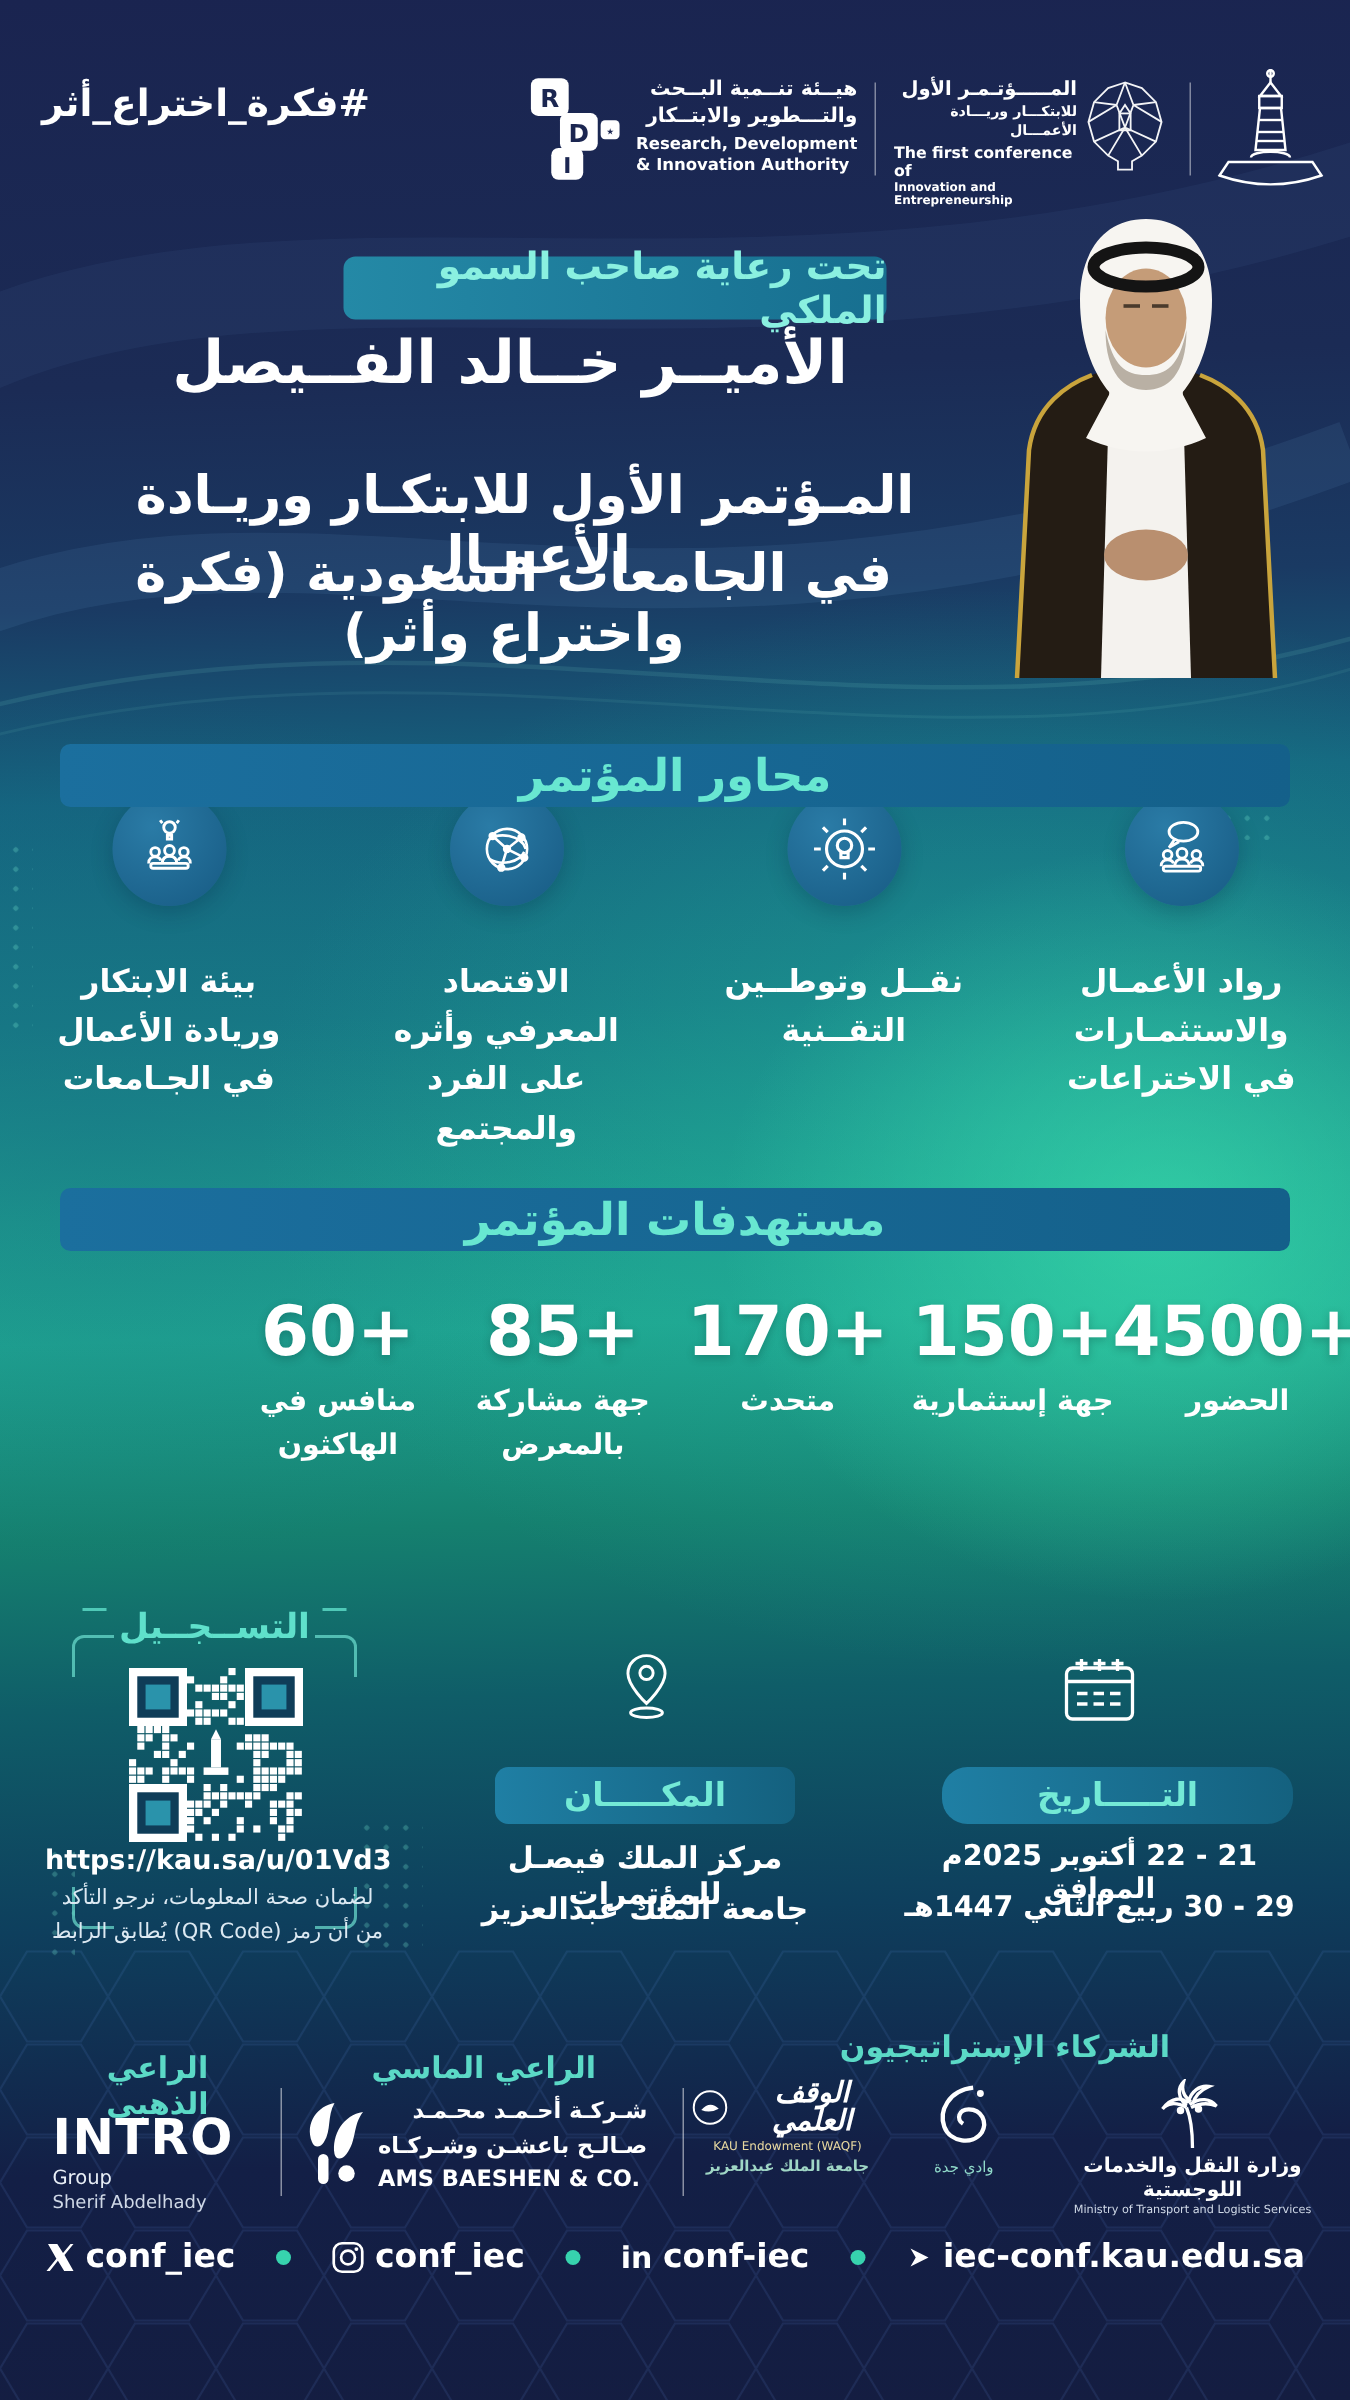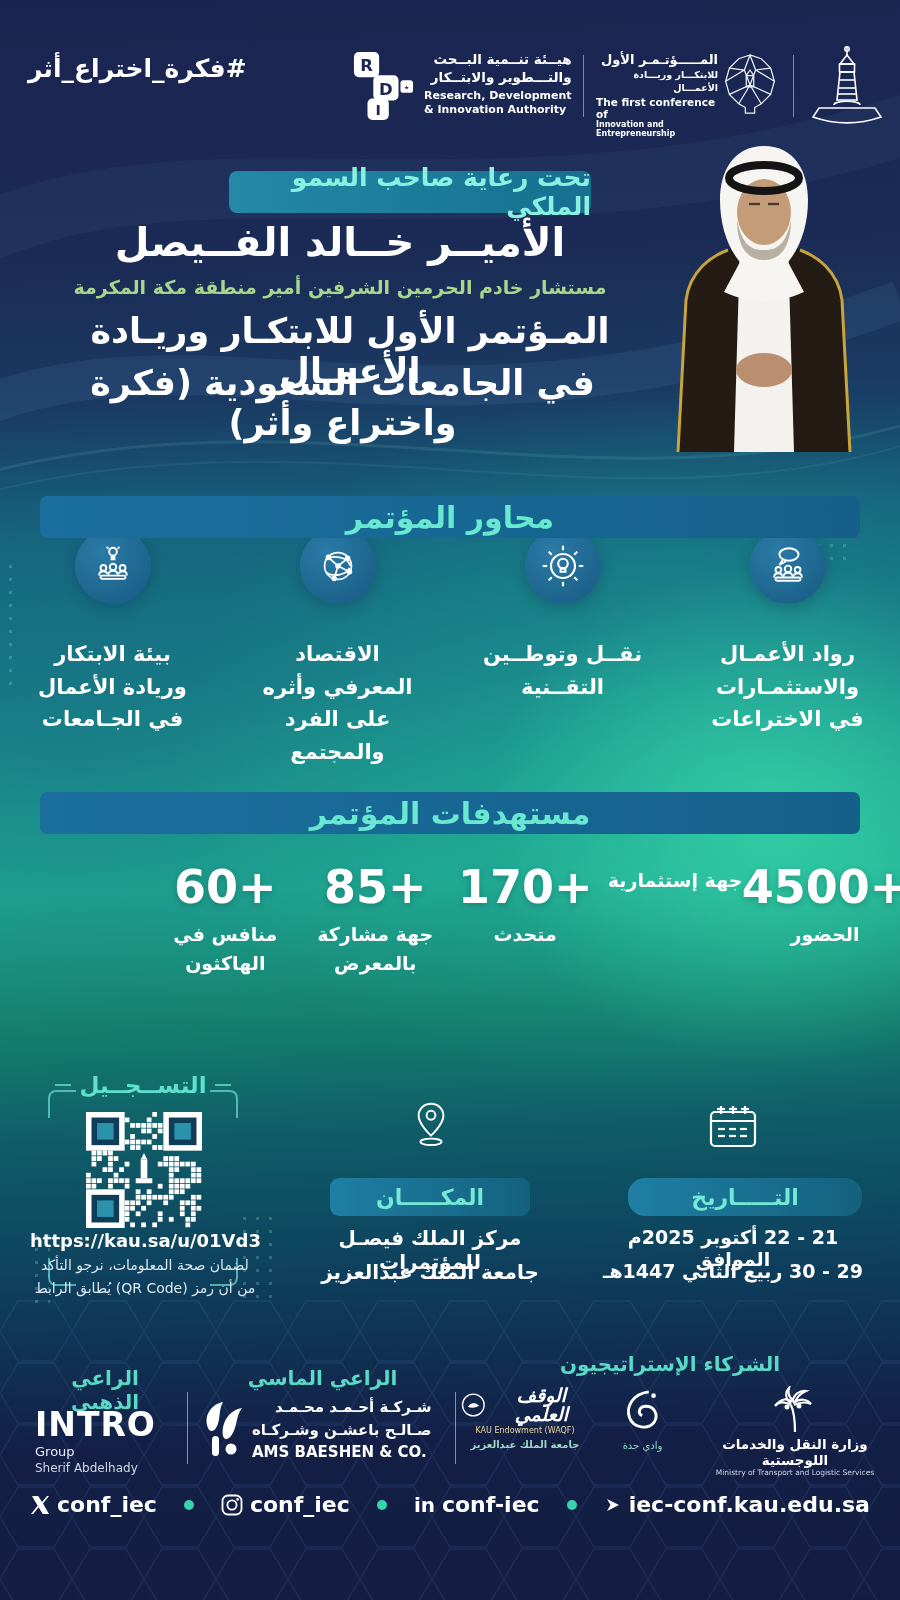--- a/index.html
+++ b/index.html
@@ -48,21 +48,21 @@
   .topic{width:25%;display:flex;flex-direction:column;align-items:center;}
   .topic-circle{width:76px;height:76px;border-radius:50%;background:radial-gradient(circle at 35% 30%, #2a7ba6, #175a83);
     display:flex;align-items:center;justify-content:center;box-shadow:0 4px 14px rgba(0,30,60,.25);}
   .topic-label{margin-top:34px;font-size:21px;line-height:1.55;text-align:center;max-width:165px;direction:rtl;}
   
   .stats-row{left:0;top:860px;width:900px;display:flex;direction:rtl;}
   .stat{width:16.66%;display:flex;flex-direction:column;align-items:center;}
   .stat-value{font-size:46px;direction:ltr;text-shadow:0 2px 6px rgba(0,40,40,.25);}
   .stat-label{margin-top:6px;font-size:19px;line-height:1.5;text-align:center;max-width:135px;direction:rtl;}
   
-  .reg-title{left:48px;top:1072px;width:190px;display:flex;align-items:center;justify-content:center;gap:8px;
+  .reg-title{left:48px;top:1072px;width:190px;display:flex;align-items:flex-start;justify-content:center;gap:8px;
     color:#5fe0cb;font-size:23px;direction:rtl;z-index:4;}
   .reg-title::before,.reg-title::after{content:"";width:16px;height:2px;background:#5fe0cb;opacity:.8;}
   .reg-frame{left:48px;top:1090px;width:190px;height:196px;}
   .corner{position:absolute;width:26px;height:26px;border:2px solid rgba(110,225,210,.7);}
   .c-tl{left:0;top:0;border-right:none;border-bottom:none;border-radius:8px 0 0 0;}
   .c-tr{right:0;top:0;border-left:none;border-bottom:none;border-radius:0 8px 0 0;}
   .c-bl{left:0;bottom:0;border-right:none;border-top:none;border-radius:0 0 0 8px;}
   .c-br{right:0;bottom:0;border-left:none;border-top:none;border-radius:0 0 8px 0;}
   .qr{left:86px;top:1112px;}
   .reg-url{left:30px;top:1230px;width:230px;text-align:center;font-size:18px;direction:ltr;}
@@ -181,21 +181,20 @@
     <path d="M31 58 L34 30 L48 30 L51 58 Z"></path>
     <line x1="33" y1="38" x2="49" y2="38"></line>
     <line x1="32.2" y1="46" x2="49.8" y2="46"></line>
     <line x1="31.6" y1="52" x2="50.4" y2="52"></line>
     <path d="M28 63 C28 58 54 58 54 63"></path>
     <path d="M13 66 L69 66 L75 75 C52 83 30 83 7 75 Z"></path>
   </svg>
 
   <div class="abs badge-royal">تحت رعاية صاحب السمو الملكي</div>
   <div class="abs prince-name">الأميــر خــالد الفــيصل</div>
-  <div class="abs prince-title">مستشار خادم الحرمين الشرفين أمير منطقة مكة المكرمة</div>
   <div class="abs main-title1">المـؤتمر الأول للابتكـار وريـادة الأعمـال</div>
   <div class="abs main-title2">في الجامعات السعودية (فكرة واختراع وأثر)</div>
 
   <svg class="abs prince-photo" viewBox="0 0 272 314">
     <path d="M50 314 L58 162 C62 132 84 118 100 112 L136 98 L172 112 C188 118 210 132 214 162 L222 314 Z" fill="#241c14"></path>
     <path d="M100 112 C84 118 62 132 58 162 L50 314" stroke="#c9a43c" stroke-width="3" fill="none"></path>
     <path d="M172 112 C188 118 210 132 214 162 L222 314" stroke="#c9a43c" stroke-width="3" fill="none"></path>
     <path d="M112 106 L136 98 L160 106 L166 314 L106 314 Z" fill="#f4f2ee"></path>
     <path d="M114 106 L136 132 L158 106 L152 160 L120 160 Z" fill="#e6e2da"></path>
     <ellipse cx="136" cy="232" rx="28" ry="17" fill="#b98f6f"></ellipse>
@@ -285,20 +284,21 @@
   <div class="abs band band-targets">
     <span>مستهدفات المؤتمر</span>
   </div>
 
   <div class="abs stats-row">
     <div class="stat">
       <div class="stat-value">4500+</div>
       <div class="stat-label">الحضور</div>
     </div>
     <div class="stat">
+      <div class="stat-value">150+</div>
       <div class="stat-label">جهة إستثمارية</div>
     </div>
     <div class="stat">
       <div class="stat-value">170+</div>
       <div class="stat-label">متحدث</div>
     </div>
     <div class="stat">
       <div class="stat-value">85+</div>
       <div class="stat-label">جهة مشاركة بالمعرض</div>
     </div>

